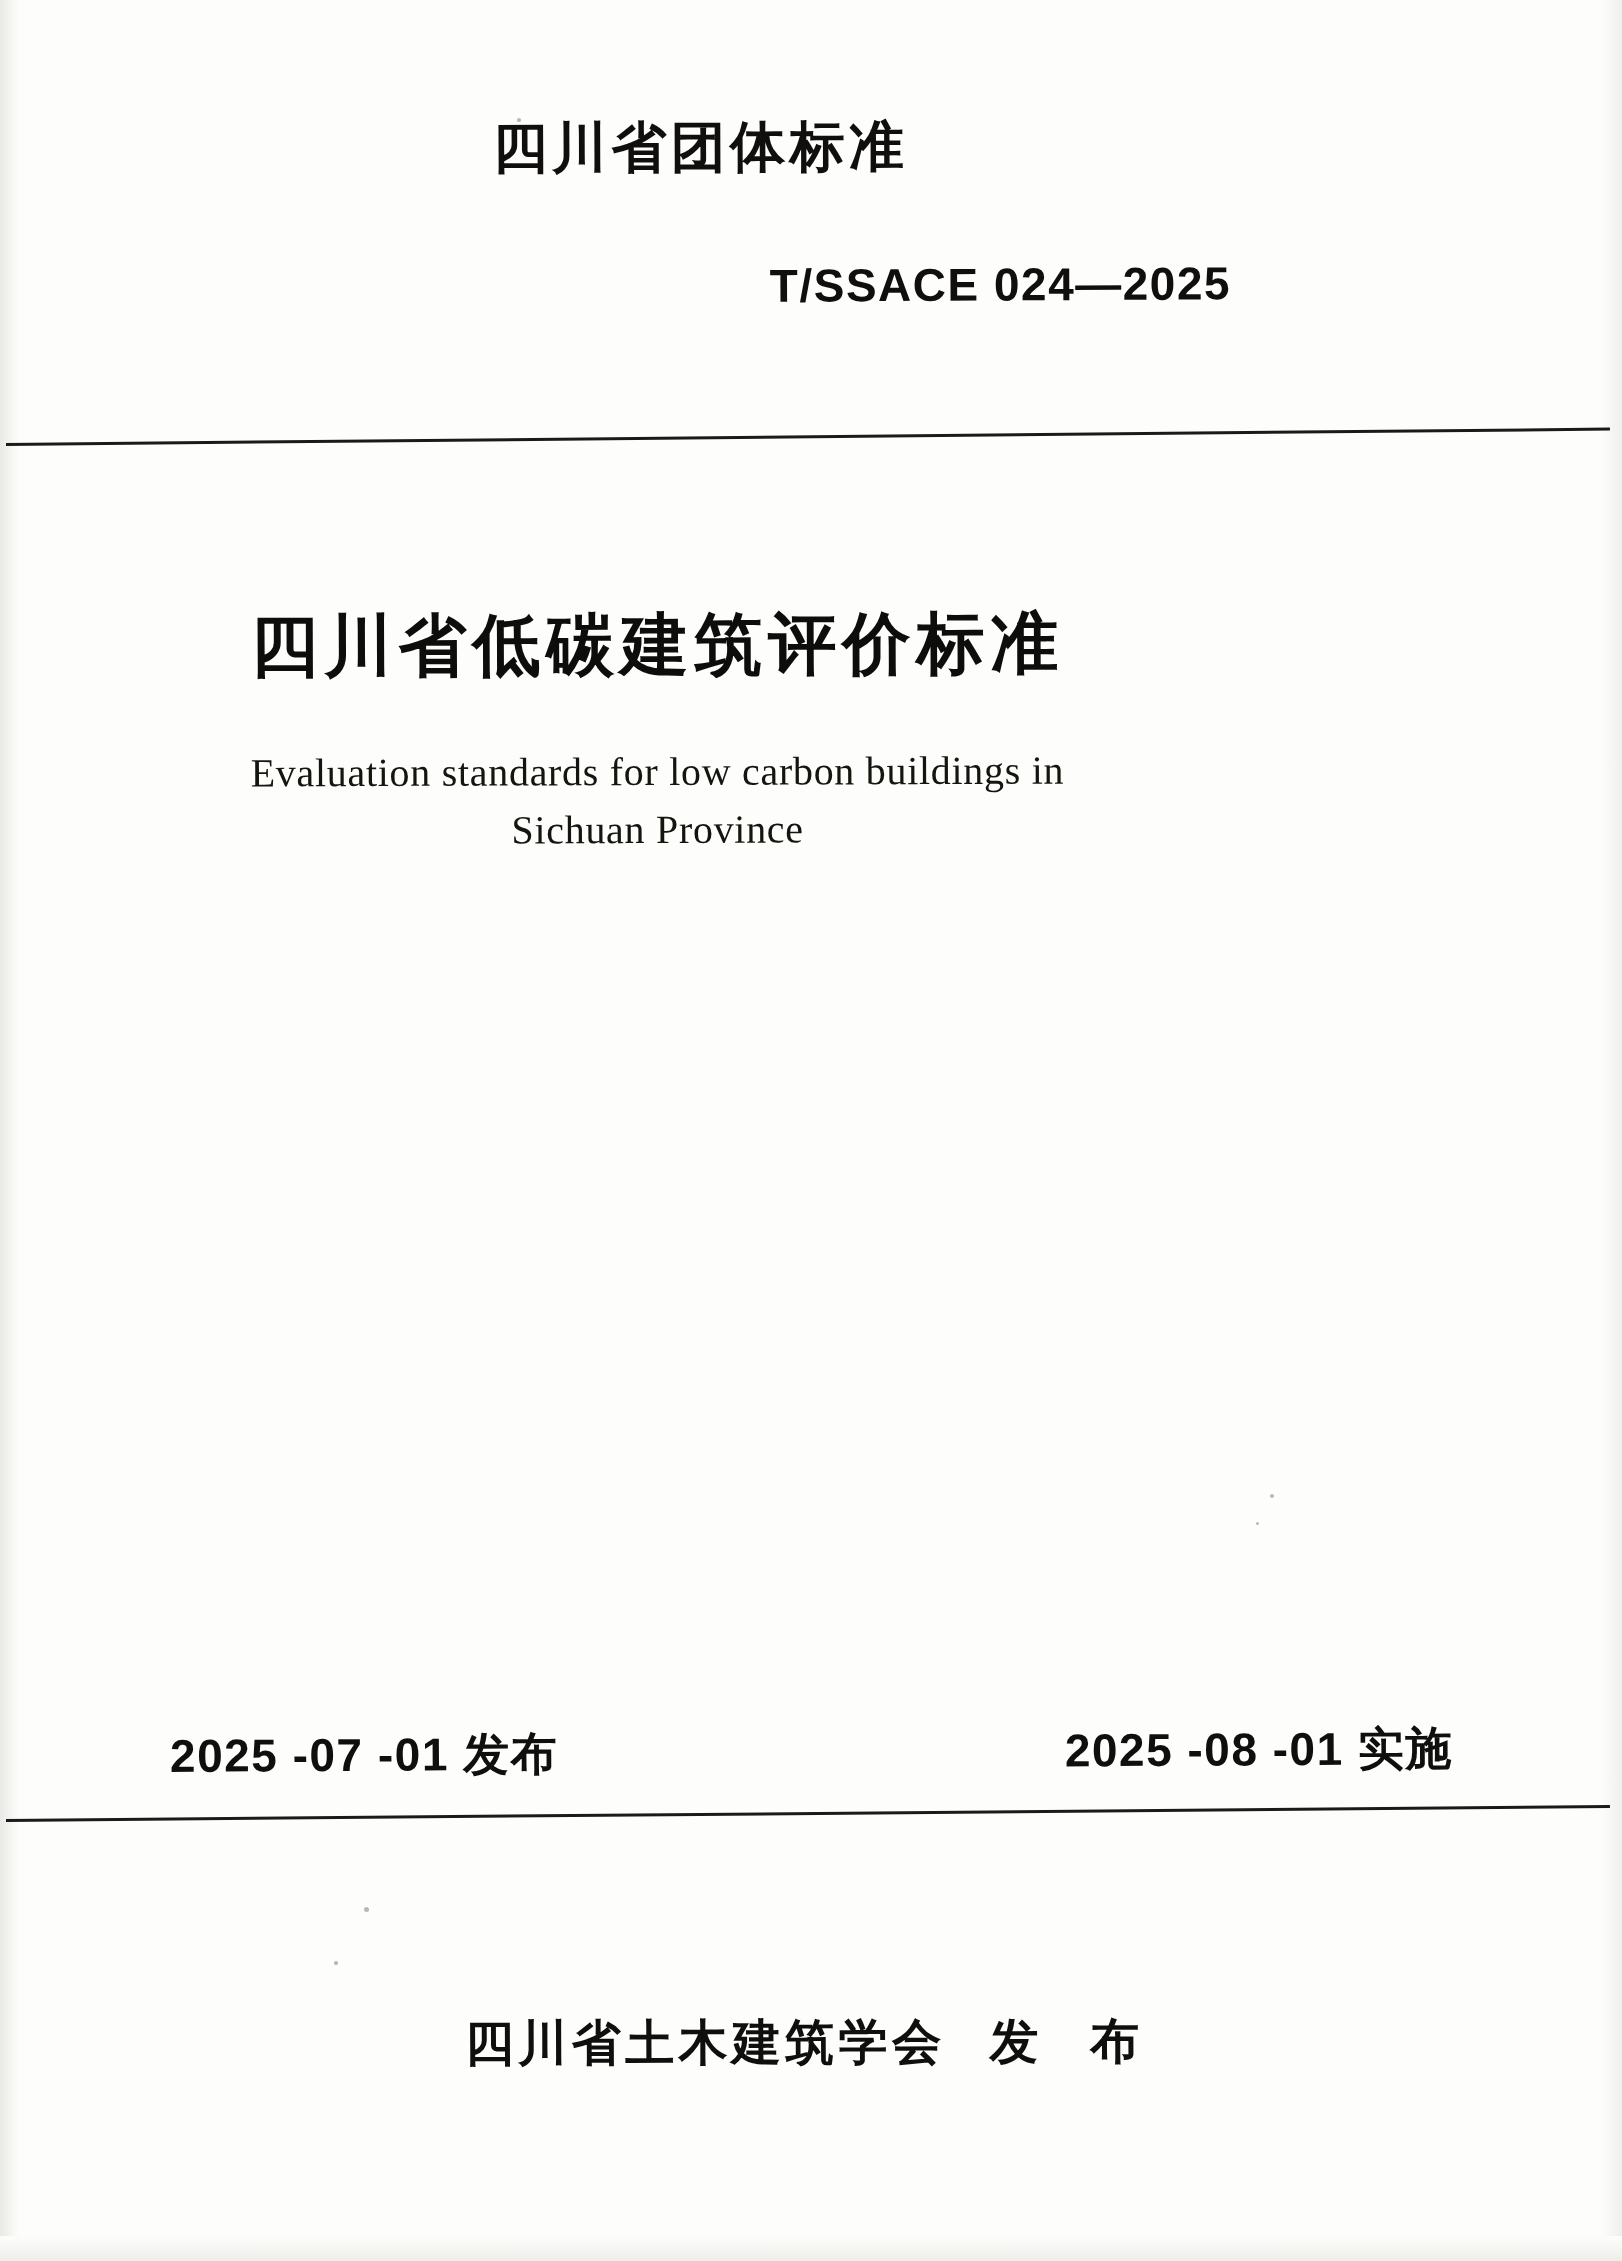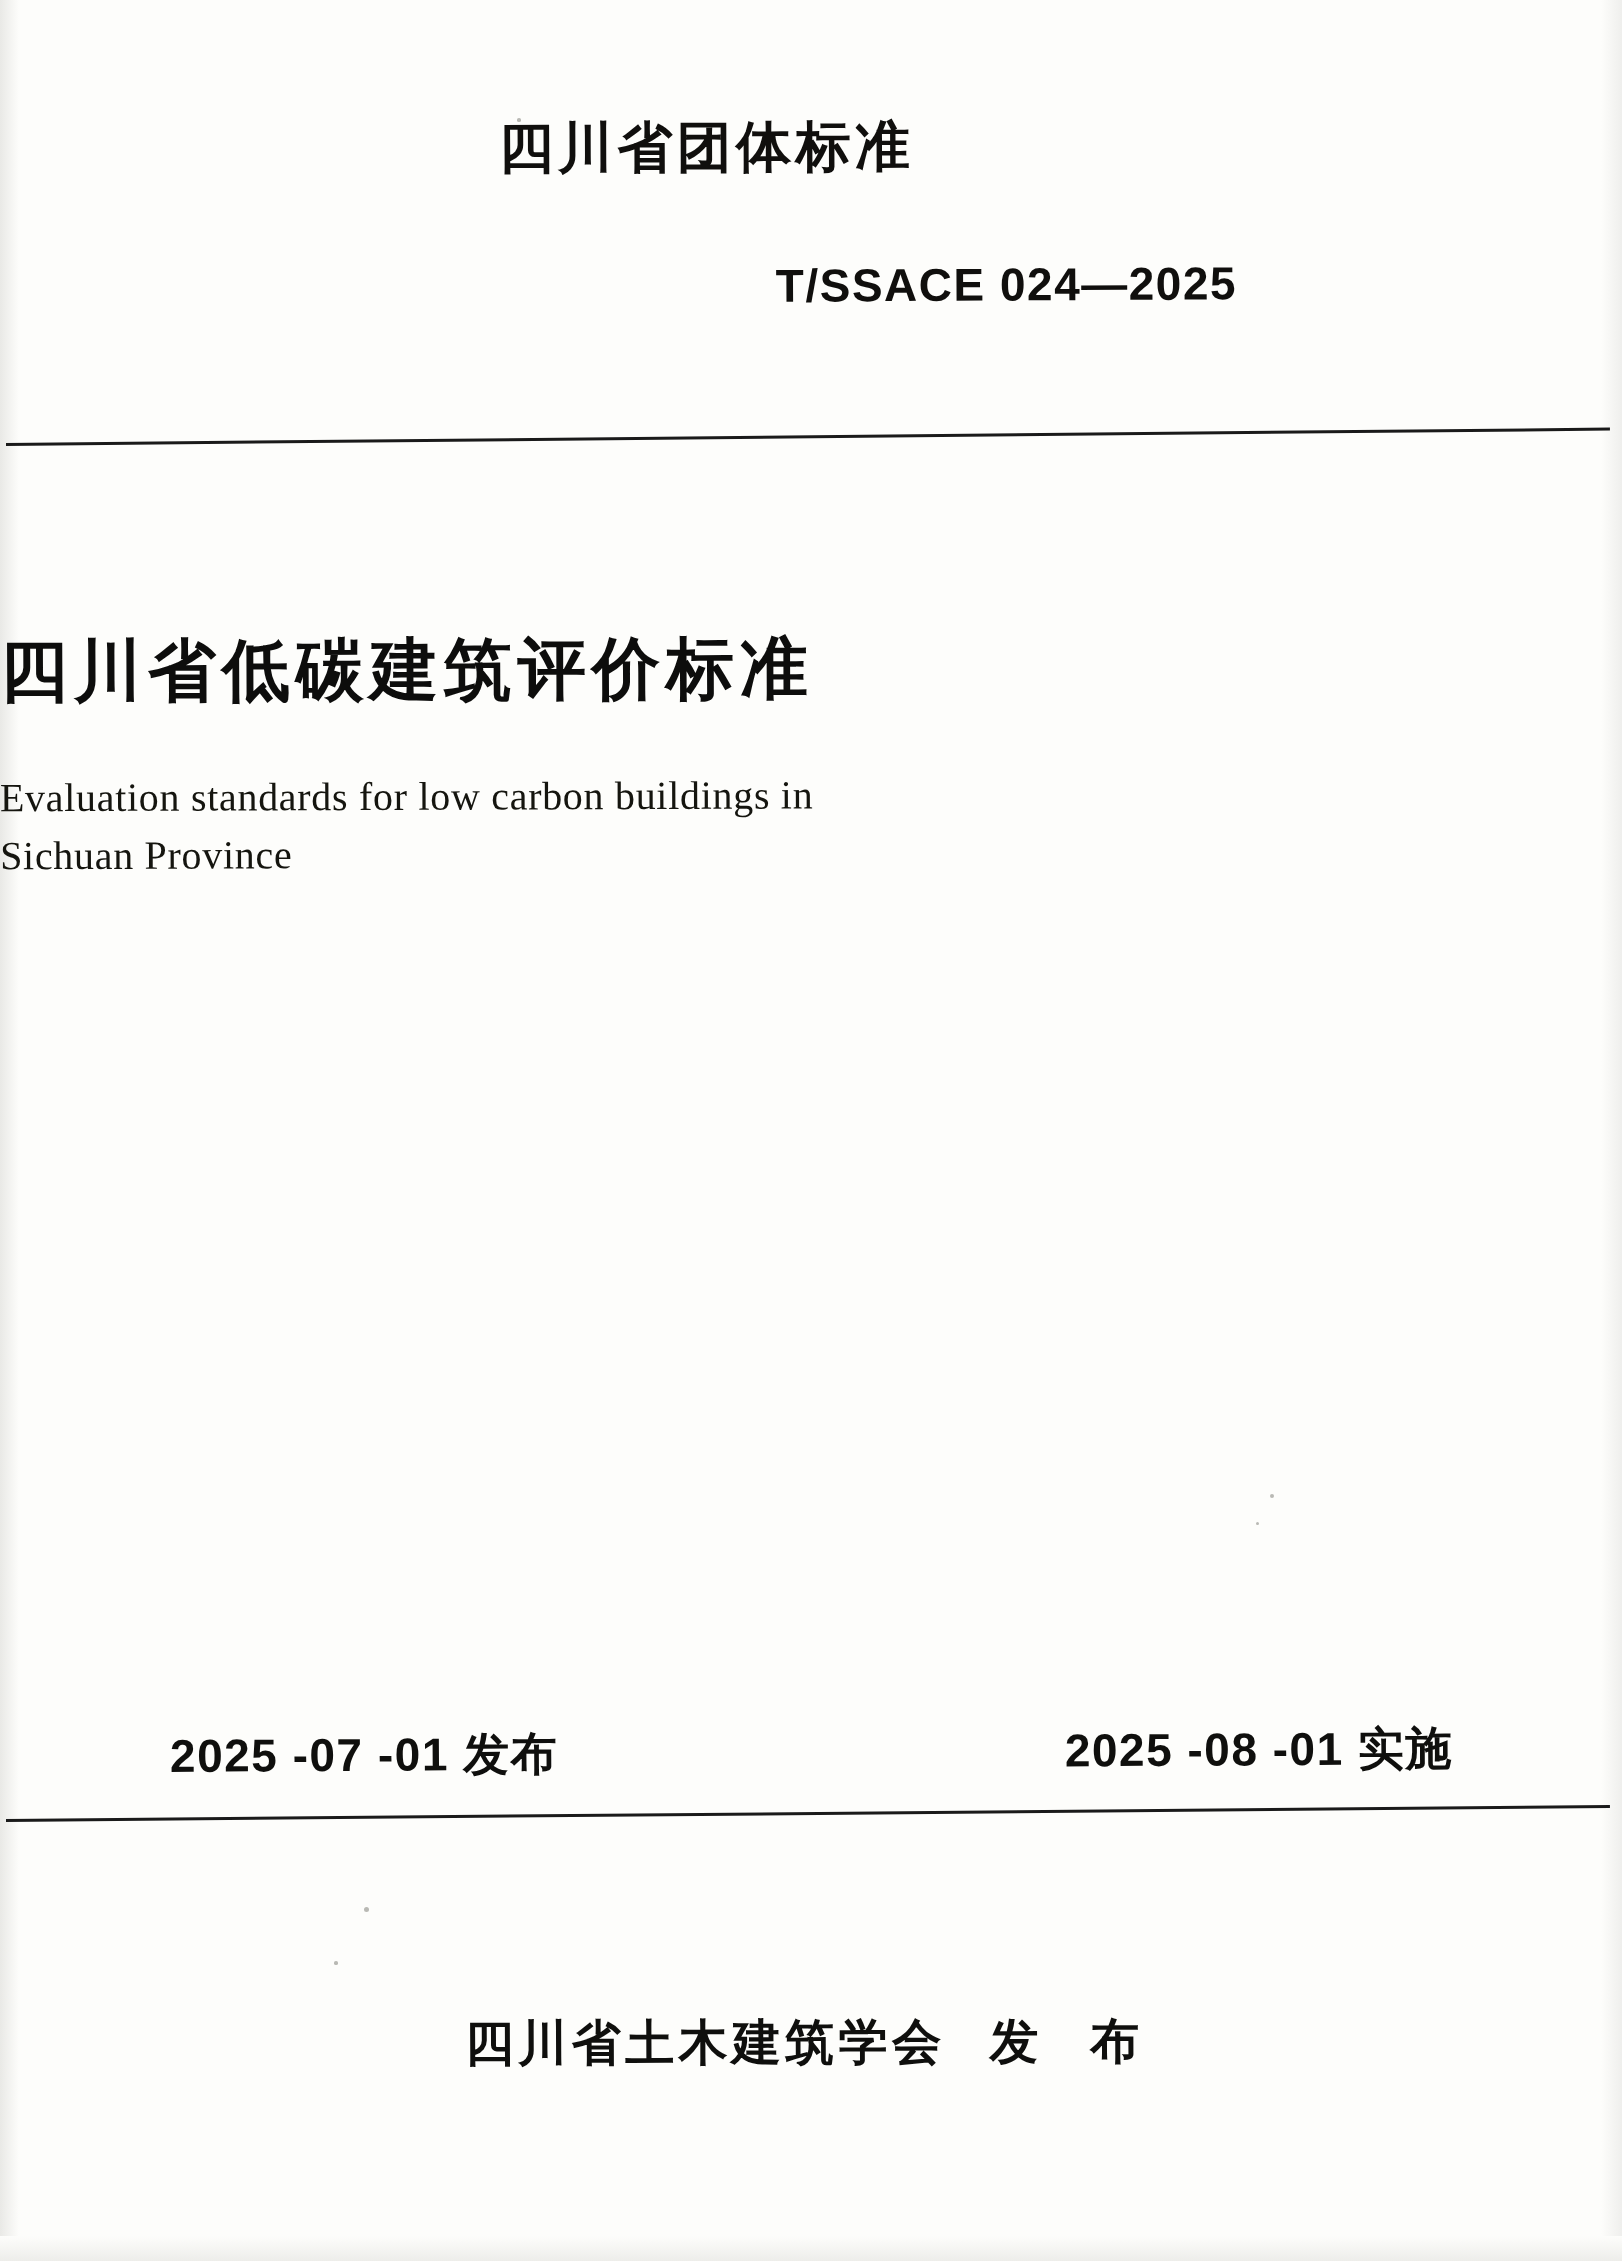--- a/index.html
+++ b/index.html
@@ -41,21 +41,21 @@
   .scan-edge-bottom {
     position: absolute;
     left: 0; bottom: 0;
     width: 1623px; height: 25px;
     background: linear-gradient(to top, #ededea, #fdfdfb);
   }
 
   
   .header-zone {
     position: absolute;
-    left: 10px; top: 111px;
+    left: 4px; top: 111px;
     width: 1393px;
   }
   .doc-kind {
     text-align: center;
     font-size: 55px;
     font-weight: 700;
     letter-spacing: 4.4px;
     color: #100f0d;
     transform: rotate(-0.25deg);
   }
@@ -88,23 +88,23 @@
     top: 1819px;
     width: 1604px;
     height: 3px;
     transform: rotate(-0.5deg);
   }
 
   
   .title-zone {
     position: absolute;
     left: 0;
-    top: 624px;
+    top: 600px;
     width: 1315px;
-    text-align: left;
+    text-align: center;
   }
   .title-cn {
     font-size: 68px;
     font-weight: 700;
     letter-spacing: 6px;
     color: #0d0d0c;
     transform: rotate(-0.25deg);
   }
   .title-en {
     margin-top: 52px;

